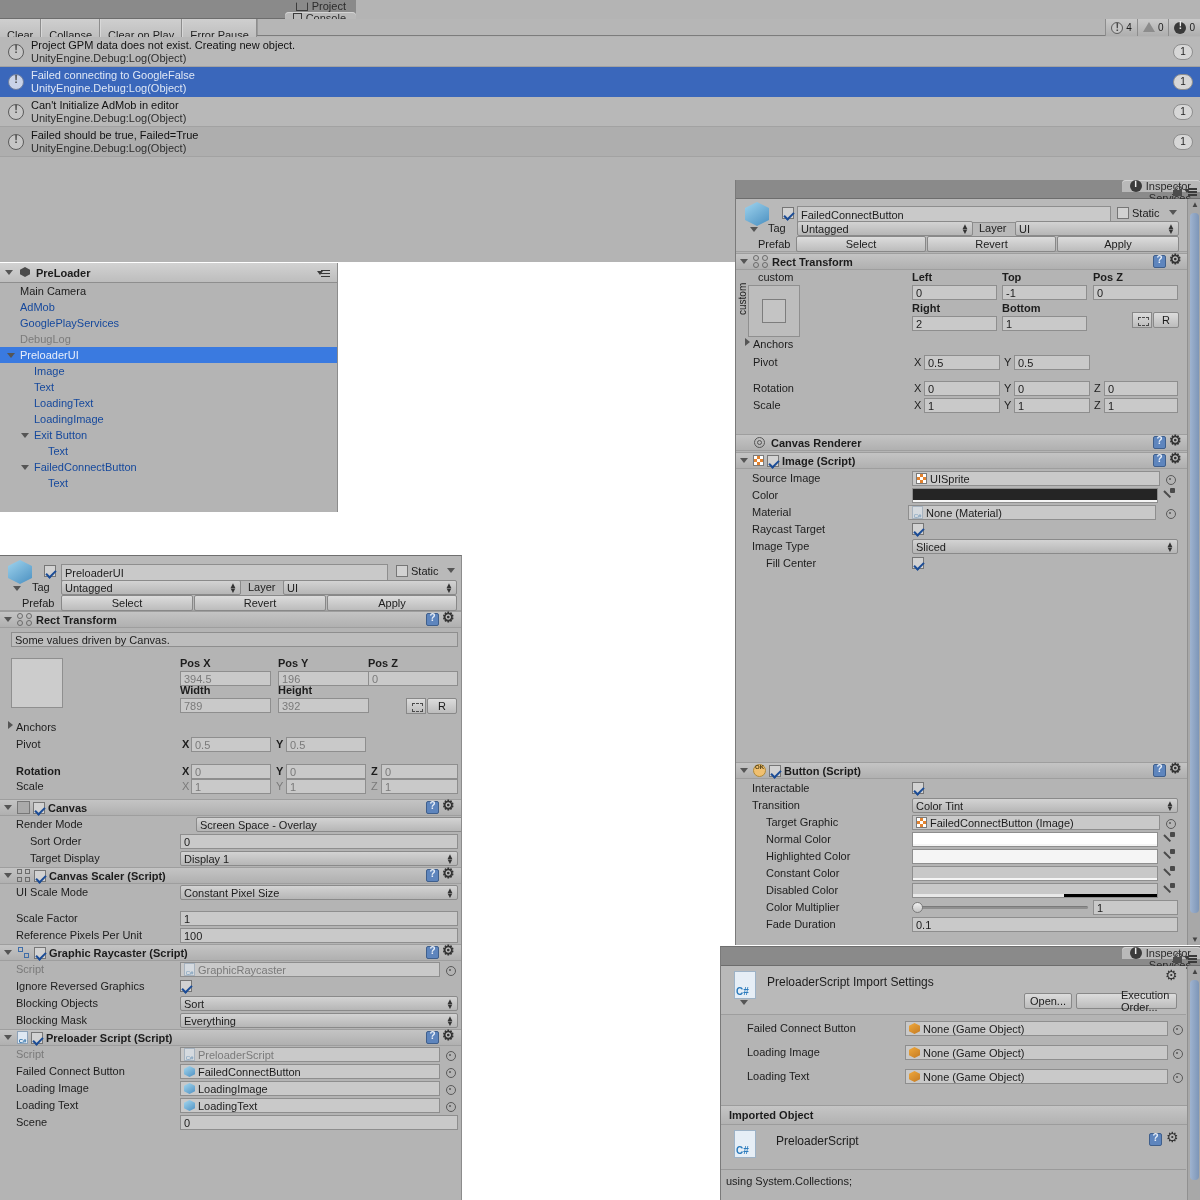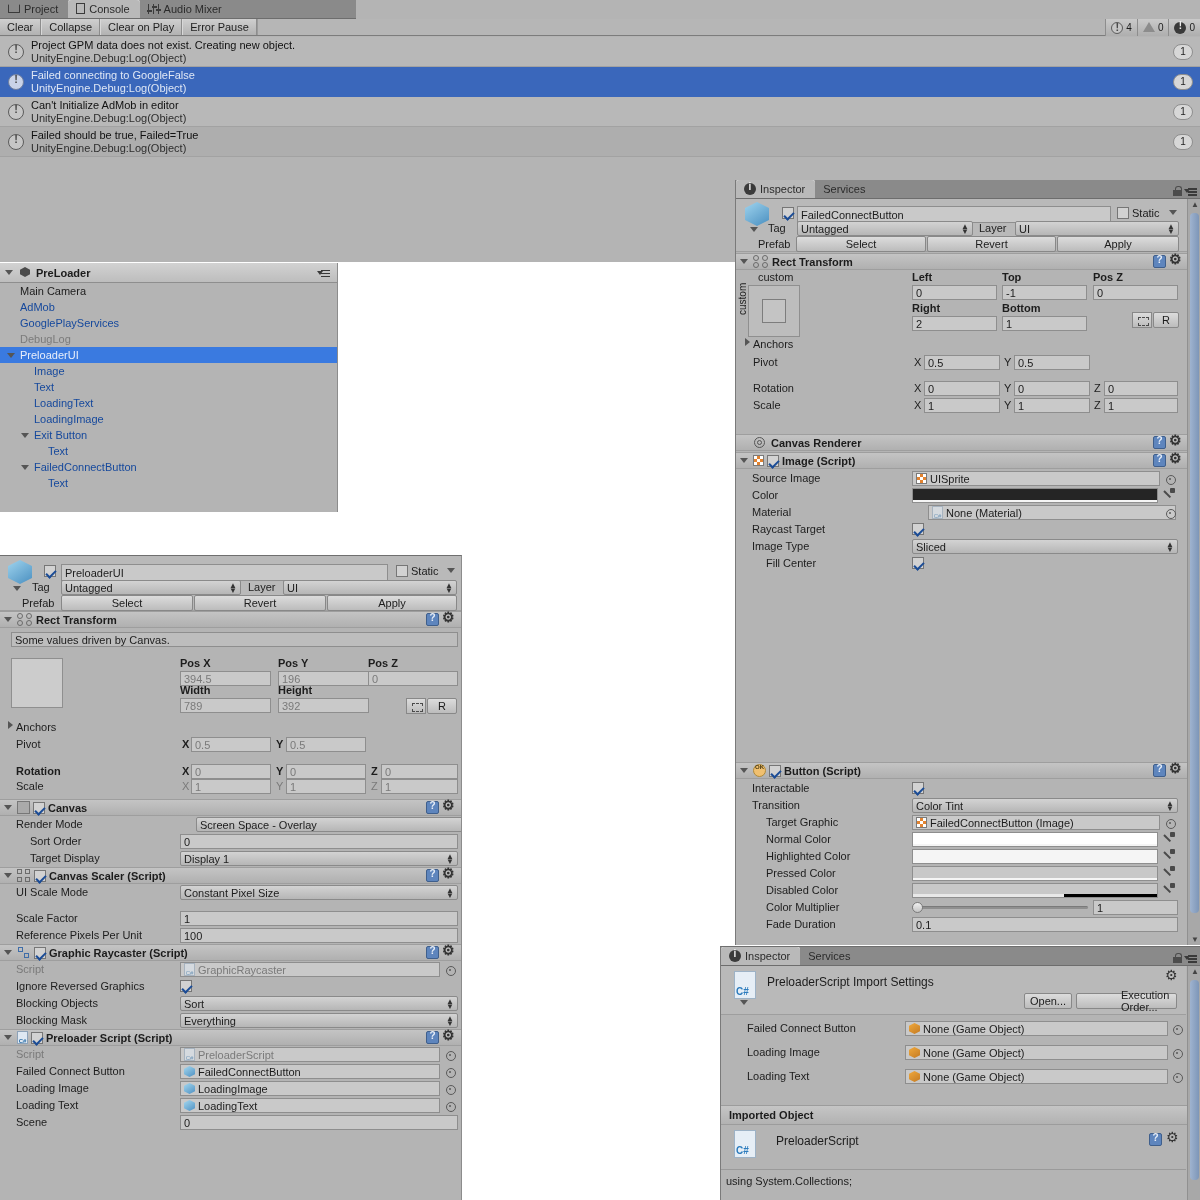--- a/index.html
+++ b/index.html
@@ -11,42 +11,42 @@
     color:#1c1c1c;
     -webkit-font-smoothing:none;
   }
   .root { position:relative; width:1200px; height:1200px; }
 
   
   .panel { position:absolute; background:#b4b4b4; }
   .tabbar {
     height:19px; background:#8a8a8a;
     border-bottom:1px solid #6d6d6d;
-    display:flex; align-items:flex-end; position:relative;
+    display:flex; align-items:flex-end; position:relative;flex-direction:column;
   }
   .tab {
     height:19px; padding:0 10px 0 8px;
     display:flex; align-items:center; gap:4px;
     color:#2b2b2b; font-size:11px;
     background:transparent;
   }
   .tab.active {
     background:#b9b9b9;
     border-top-left-radius:4px; border-top-right-radius:4px;
     box-shadow: inset 0 1px 0 #d4d4d4;
   }
   .tabbar-right { position:absolute; right:3px; bottom:2px; display:flex; align-items:center; gap:4px; }
 
   .toolbar {
     height:17px; background:#b6b6b6;
     border-bottom:1px solid #7c7c7c;
     display:flex; align-items:stretch;
   }
   .tbtn {
-    padding:0 7px; display:flex; align-items:center;
+    padding:16px 7px; display:flex; align-items:center;
     font-size:11px; color:#1e1e1e;
     background:linear-gradient(#cfcfcf,#b2b2b2);
     border-right:1px solid #8d8d8d;
     border-left:1px solid #d8d8d8;
   }
   .tbtn:first-child { border-left:none; }
   .tbflex { flex:1; background:#b6b6b6; border-left:1px solid #9a9a9a; }
 
   .counters { display:flex; align-items:center; height:17px; }
   .counter {
@@ -938,21 +938,21 @@
         </div>
         <div style="position: relative; height: 17px;">
           <span class="lbl" style="position: absolute; left: 16px; top: 2px;">Color</span>
           <div style="position: absolute; left: 176px; top: 1px; width: 246px; height: 15px; border: 1px solid rgb(142, 142, 142); background: rgb(37, 37, 37);">
             <div style="position: absolute; left: 0px; bottom: 0px; height: 2px; width: 100%; background: rgb(245, 245, 245);"></div>
           </div>
           <span class="eyedrop" style="position: absolute; left: 426px; top: 1px;"></span>
         </div>
         <div style="position: relative; height: 17px;">
           <span class="lbl" style="position: absolute; left: 16px; top: 2px;">Material</span>
-          <div class="field" style="position: absolute; left: 192px; top: 1px; width: 248px; gap: 3px;">
+          <div class="field" style="position: absolute; left: 172px; top: 1px; width: 248px; gap: 3px;">
             <span class="csico" style="opacity: 0.55;"></span>
             <span>None (Material)</span>
           </div>
           <span class="ciro" style="position: absolute; left: 428px; top: 3px;"></span>
         </div>
         <div style="position: relative; height: 17px;">
           <span class="lbl" style="position: absolute; left: 16px; top: 2px;">Raycast Target</span>
           <div class="chk on" style="position: absolute; left: 176px; top: 2px;"></div>
         </div>
         <div style="position: relative; height: 17px;">
@@ -1006,21 +1006,21 @@
           <span class="eyedrop" style="position: absolute; left: 426px; top: 1px;"></span>
         </div>
         <div style="position: relative; height: 17px;">
           <span class="lbl" style="position: absolute; left: 30px; top: 2px;">Highlighted Color</span>
           <div style="position: absolute; left: 176px; top: 1px; width: 246px; height: 15px; border: 1px solid rgb(142, 142, 142); background: rgb(245, 245, 245);">
             <div style="position: absolute; left: 0px; bottom: 0px; height: 2px; width: 100%; background: rgb(245, 245, 245);"></div>
           </div>
           <span class="eyedrop" style="position: absolute; left: 426px; top: 1px;"></span>
         </div>
         <div style="position: relative; height: 17px;">
-          <span class="lbl" style="position: absolute; left: 30px; top: 2px;">Pressed Color</span>
+          <span class="lbl" style="position: absolute; left: 30px; top: 2px;">Constant Color</span>
           <div style="position: absolute; left: 176px; top: 1px; width: 246px; height: 15px; border: 1px solid rgb(142, 142, 142); background: rgb(200, 200, 200);">
             <div style="position: absolute; left: 0px; bottom: 0px; height: 2px; width: 100%; background: rgb(245, 245, 245);"></div>
           </div>
           <span class="eyedrop" style="position: absolute; left: 426px; top: 1px;"></span>
         </div>
         <div style="position: relative; height: 17px;">
           <span class="lbl" style="position: absolute; left: 30px; top: 2px;">Disabled Color</span>
           <div style="position: absolute; left: 176px; top: 1px; width: 246px; height: 15px; border: 1px solid rgb(142, 142, 142); background: rgb(200, 200, 200);">
             <div style="position: absolute; left: 0px; bottom: 0px; height: 3px; width: 100%; background: linear-gradient(90deg, rgb(232, 232, 232) 62%, rgb(0, 0, 0) 62%);"></div>
           </div>

